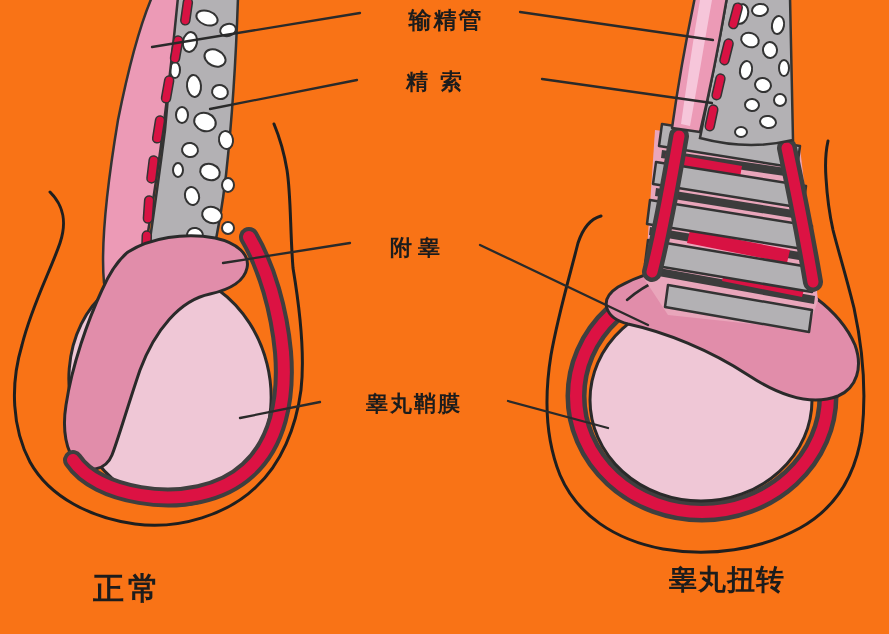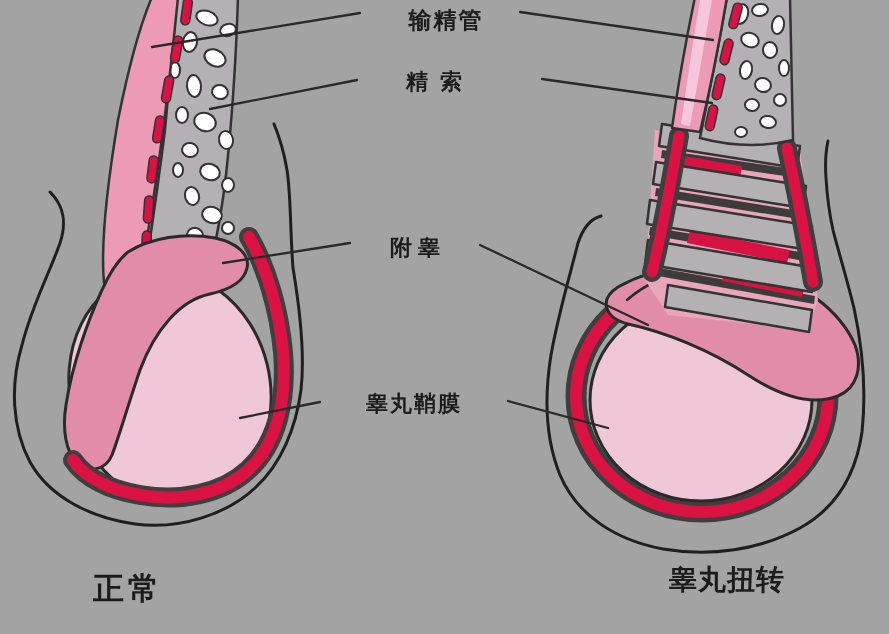--- a/index.html
+++ b/index.html
@@ -1,17 +1,17 @@
 <!DOCTYPE html>
 <html><head>
 <meta charset="utf-8">
 <style>
   html,body{margin:0;padding:0;background:#ffffff;}
   .canvas{
-    width:889px;height:634px;background:#a3a3a3;position:relative;overflow:hidden;
+    width:889px;height:634px;background:#f97316;position:relative;overflow:hidden;
     font-family:"Liberation Sans", sans-serif;
   }
   svg{display:block}
   text{
     font-family:"Liberation Sans","DejaVu Sans",sans-serif;
     font-weight:bold;
     fill:#1c1c1c;
   }
 </style>
 </head>

